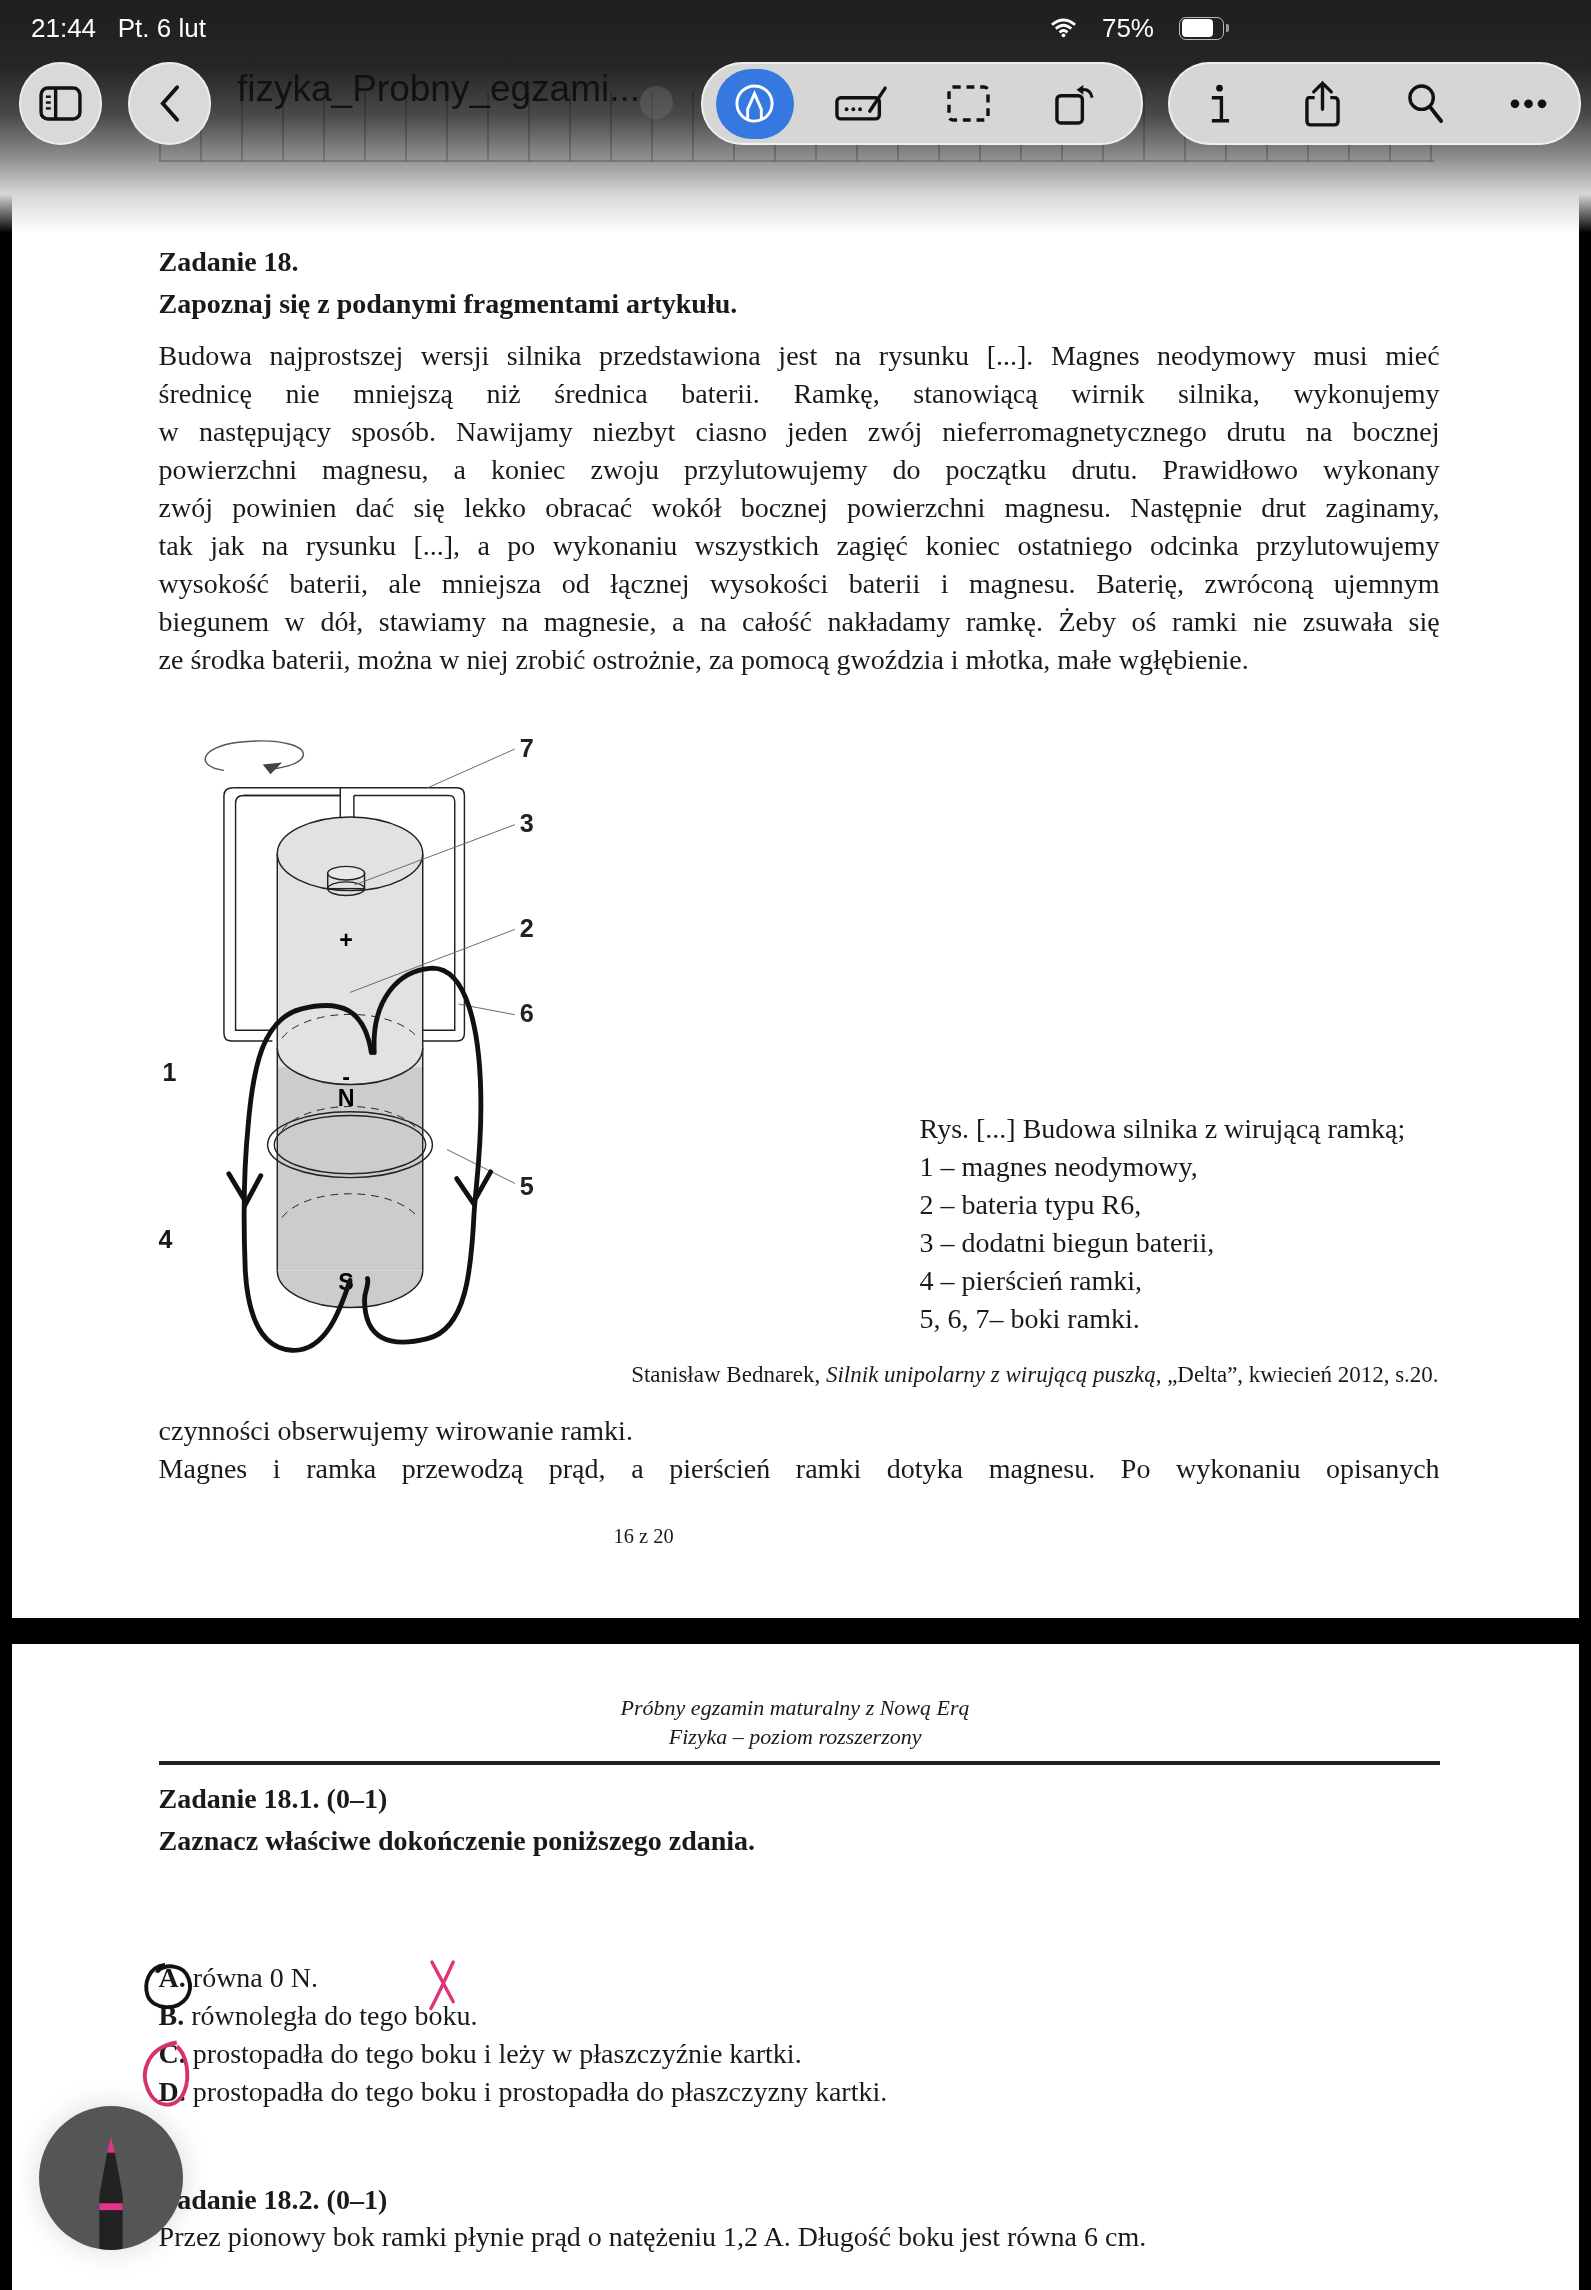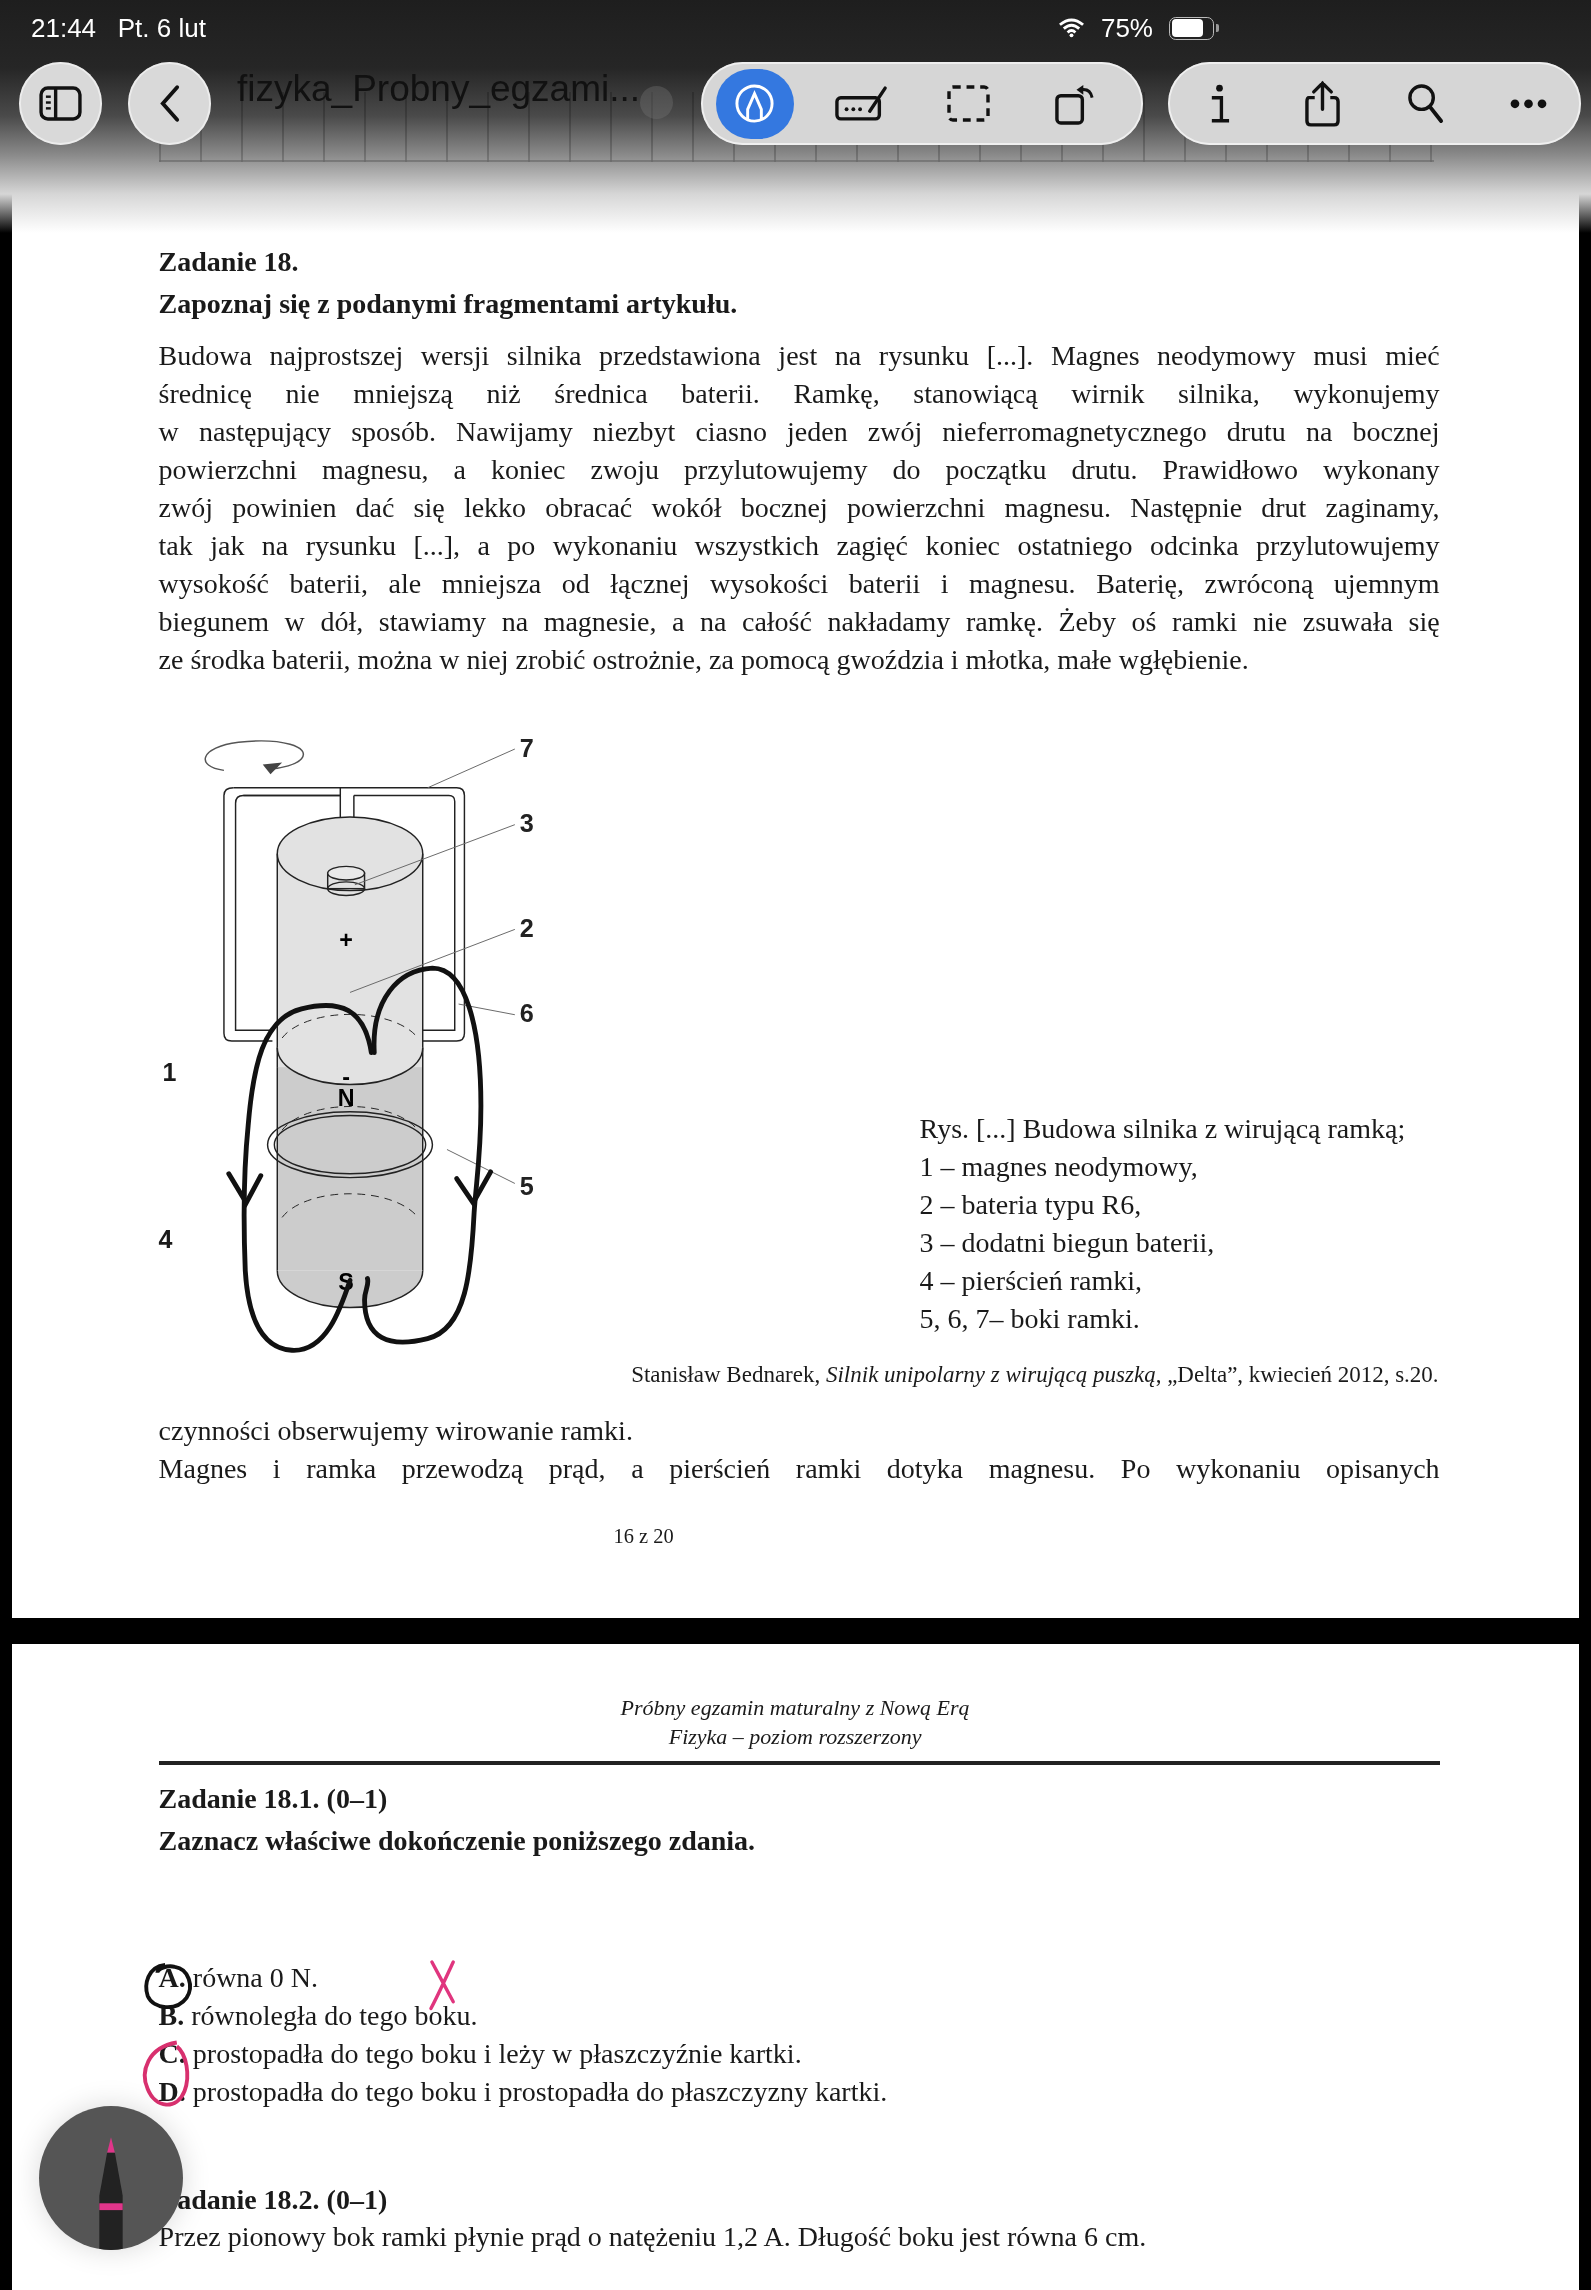--- a/index.html
+++ b/index.html
@@ -4,21 +4,21 @@
 <style>
   html, body { margin:0; padding:0; }
   body { width:1591px; height:2290px; background:#000; position:relative; overflow:hidden; font-family:"Liberation Serif", serif; color:#1a1a1a; }
   .page { position:absolute; left:11.6px; width:1567px; background:#fff; overflow:hidden; }
   .page1 { top:0; height:1618px; }
   .page2 { top:1644px; height:672px; }
   .topfade { position:absolute; left:0; top:0; width:1591px; height:233px; background:linear-gradient(to bottom, #1e1e1e 0px, #262626 68px, #4a4a4a 116px, #8a8a8a 155px, #d6d6d6 194px, rgba(255,255,255,0) 233px); z-index:5; pointer-events:none; }
   .ruler { position:absolute; left:159px; top:92px; width:1275px; height:68px; z-index:6; background-image:repeating-linear-gradient(to right, rgba(0,0,0,0.35) 0 1.9px, transparent 1.9px 41px); border-bottom:2.9px solid rgba(60,60,60,0.6); opacity:0.55; }
   .statusbar { position:absolute; left:0; top:0; width:1258px; height:58px; z-index:10; color:#fff; font-family:"Liberation Sans", sans-serif; }
   .status-time { position:absolute; left:31px; top:12.6px; font-size:26px; }
-  .status-right { position:absolute; right:44px; top:12.6px; font-size:26px; display:flex; align-items:center; gap:16px; }
+  .status-right { position:absolute; right:34px; top:12.6px; font-size:26px; display:flex; align-items:center; gap:25px; }
   .battery { width:45px; height:23px; border:1.9px solid #bbb; border-radius:6.8px; position:relative; box-sizing:border-box; }
   .battery::before { content:""; position:absolute; left:1.9px; top:1.9px; right:9.7px; bottom:1.9px; background:#fff; border-radius:3.9px; }
   .battery::after { content:""; position:absolute; right:-5.8px; top:6.8px; width:2.9px; height:7.8px; background:#999; border-radius:0 1.9px 1.9px 0; }
   .toolbar { position:absolute; left:0; top:62px; width:1591px; height:83px; z-index:10; font-family:"Liberation Sans", sans-serif; }
   .circ-btn { position:absolute; top:0; width:83px; height:83px; border-radius:50%; background:#d9d9d9; display:flex; align-items:center; justify-content:center; box-shadow:0 0 0 1.9px rgba(255,255,255,0.5) inset; }
   .doc-title { position:absolute; left:237px; top:6px; font-size:37px; color:#111; white-space:nowrap; }
   .title-check { position:absolute; left:640px; top:24px; width:33px; height:33px; border-radius:50%; background:rgba(120,120,120,0.35); }
   .pill { position:absolute; top:0; height:83px; background:#d6d6d6; border-radius:42px; box-shadow:0 0 0 1.9px rgba(255,255,255,0.6) inset; display:flex; align-items:center; }
   .pill .tbtn { width:107px; height:83px; display:flex; align-items:center; justify-content:center; }
   .markup-on { width:78px; height:70px; border-radius:39px; background:#3478e0; display:flex; align-items:center; justify-content:center; }

